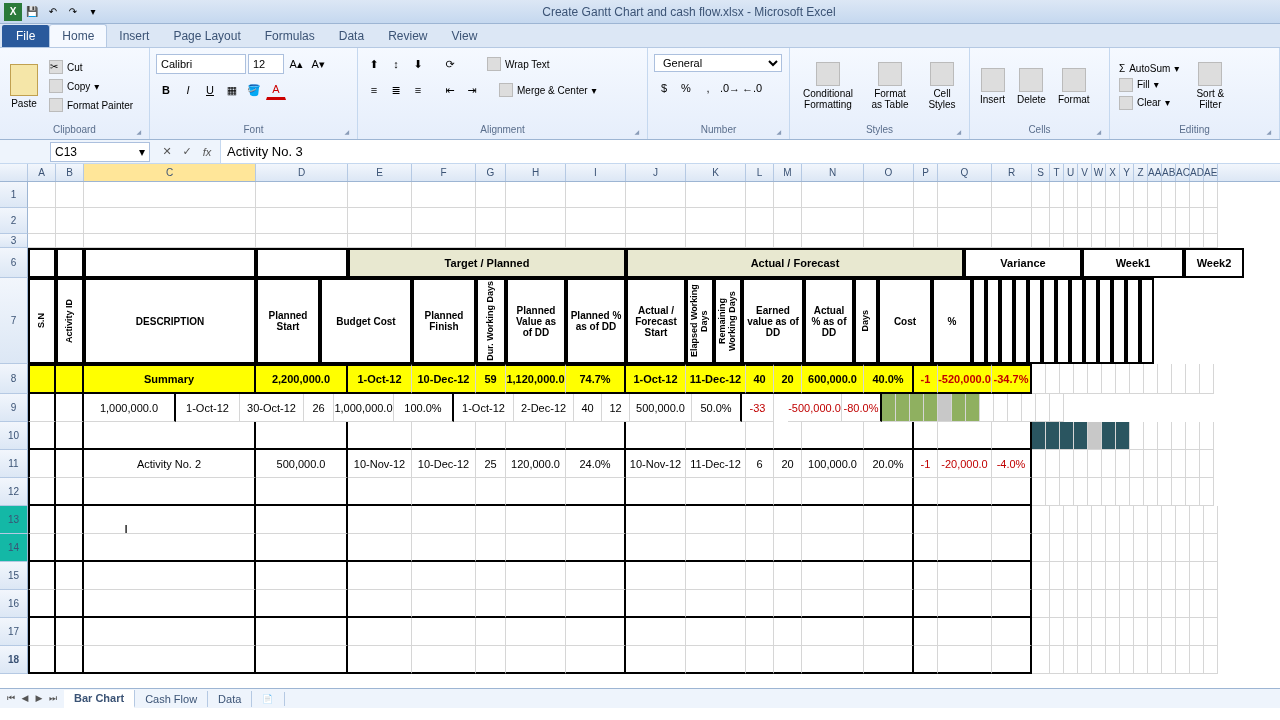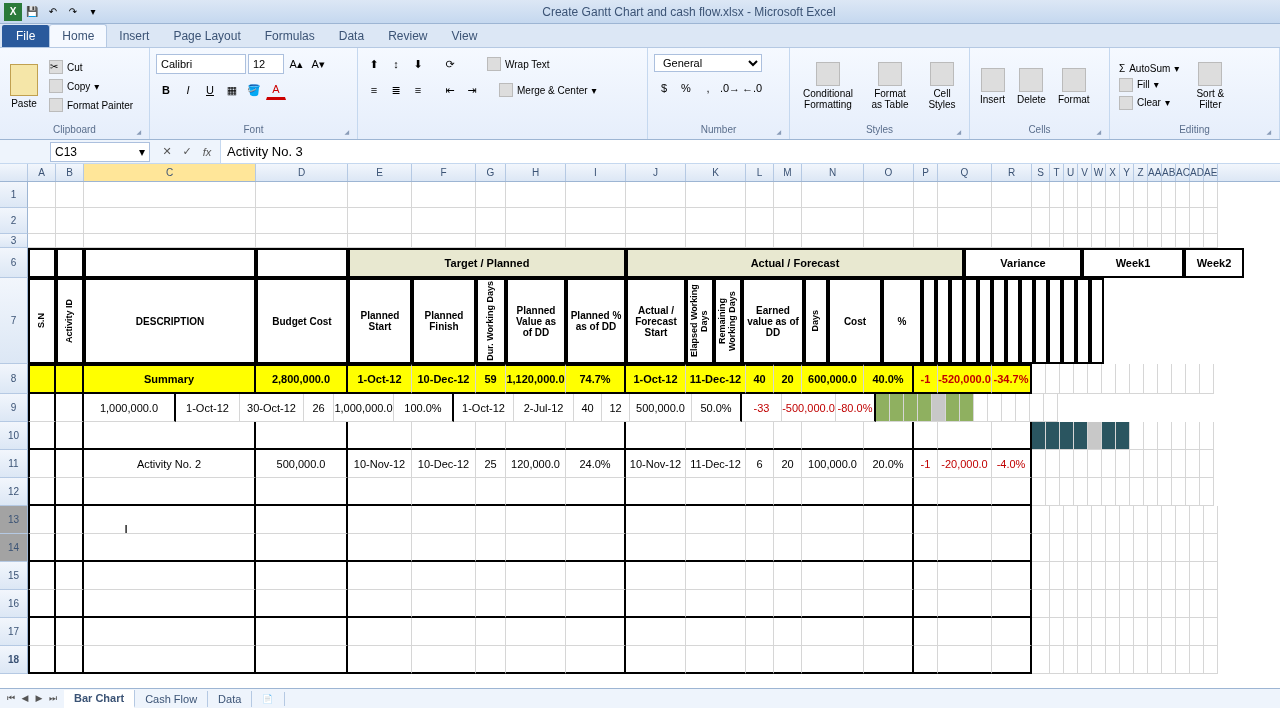--- a/index.html
+++ b/index.html
@@ -43,21 +43,21 @@
 .formula-input { flex: 1; border: none; background: #fff; font-size: 13px; padding: 2px 6px; border-left: 1px solid #c5d8ef; height: 100%; }
 
 
 .grid-wrap { position: relative; height: 544px; overflow: hidden; }
 .col-headers { display: flex; height: 18px; background: linear-gradient(#f2f6fc, #dce7f5); border-bottom: 1px solid #9db5d3; }
 .corner { width: 28px; border-right: 1px solid #b5c9e3; }
 .ch { border-right: 1px solid #b5c9e3; text-align: center; font-size: 10px; color: #3b5375; line-height: 18px; }
 .ch.active { background: #ffe699; }
 .row-wrap { display: flex; }
 .rh { width: 28px; background: linear-gradient(#f2f6fc, #dce7f5); border-right: 1px solid #9db5d3; border-bottom: 1px solid #b5c9e3; text-align: center; font-size: 10px; color: #3b5375; display: flex; align-items: center; justify-content: center; }
-.rh.active { background: #a3a3a3; }
+.rh.active { background: #14b8a6; }
 .cells { display: flex; flex: 1; }
 .cell { border-right: 1px solid #d6d6d6; border-bottom: 1px solid #d6d6d6; font-size: 11px; display: flex; align-items: center; justify-content: center; overflow: hidden; white-space: nowrap; padding: 0 2px; }
 
 
 .thick-border { border: 2px solid #000 !important; }
 .thick-right { border-right: 2px solid #000 !important; }
 .thick-left { border-left: 2px solid #000 !important; }
 .thick-top { border-top: 2px solid #000 !important; }
 .thick-bottom { border-bottom: 2px solid #000 !important; }
 .hdr-bg { background: #e8e8d0; font-weight: bold; }
@@ -163,25 +163,26 @@
         <span class="icon-btn">≡</span>
         <span class="icon-btn">≣</span>
         <span class="icon-btn">≡</span>
         <span style="width:8px"></span>
         <span class="icon-btn">⇤</span>
         <span class="icon-btn">⇥</span>
         <span style="width:10px"></span>
         <div class="small-btn"><span class="ico"></span><span>Merge &amp; Center</span> ▾</div>
       </div>
     </div>
+    <div class="rgroup-label">Alignment</div>
   </div>
 
   <div class="rgroup" style="width:142px">
     <div class="rgroup-content" style="flex-direction:column;align-items:flex-start;gap:6px;padding-top:4px;">
-      <select class="font-select" style="width:108px"><option>General</option></select>
+      <select class="font-select" style="width:128px"><option>General</option></select>
       <div style="display:flex;gap:2px;">
         <span class="icon-btn">$</span>
         <span class="icon-btn">%</span>
         <span class="icon-btn">,</span>
         <span class="icon-btn">.0→</span>
         <span class="icon-btn">←.0</span>
       </div>
     </div>
     <div class="rgroup-label">Number</div>
   </div>
@@ -413,36 +414,37 @@
       <div class="row-wrap" style="height: 86px;">
         <div class="rh" style="height: 86px;">7</div>
         <div class="cells" style="height: 86px;">
           <div class="cell thick-border hdr-white " style="width: 28px; text-align: center; white-space: normal; line-height: 1.1; font-size: 10px; font-weight: bold;">
             <span class="vert-text">S.N</span>
           </div>
           <div class="cell thick-border hdr-white " style="width: 28px; text-align: center; white-space: normal; line-height: 1.1; font-size: 10px; font-weight: bold;">
             <span class="vert-text">Activity ID</span>
           </div>
           <div class="cell thick-border hdr-white " style="width: 172px; text-align: center; white-space: normal; line-height: 1.1; font-size: 10px; font-weight: bold;">DESCRIPTION</div>
+          <div class="cell thick-border hdr-white " style="width: 64px; text-align: center; white-space: normal; line-height: 1.1; font-size: 10px; font-weight: bold;">Planned Start</div>
           <div class="cell thick-border hdr-white " style="width: 92px; text-align: center; white-space: normal; line-height: 1.1; font-size: 10px; font-weight: bold;">Budget Cost</div>
-          <div class="cell thick-border hdr-white " style="width: 64px; text-align: center; white-space: normal; line-height: 1.1; font-size: 10px; font-weight: bold;">Planned Start</div>
           <div class="cell thick-border hdr-white " style="width: 64px; text-align: center; white-space: normal; line-height: 1.1; font-size: 10px; font-weight: bold;">Planned Finish</div>
           <div class="cell thick-border hdr-white " style="width: 30px; text-align: center; white-space: normal; line-height: 1.1; font-size: 10px; font-weight: bold;">
             <span class="vert-text">Dur. Working Days</span>
           </div>
           <div class="cell thick-border hdr-white " style="width: 60px; text-align: center; white-space: normal; line-height: 1.1; font-size: 10px; font-weight: bold;">Planned Value as of DD</div>
           <div class="cell thick-border hdr-white " style="width: 60px; text-align: center; white-space: normal; line-height: 1.1; font-size: 10px; font-weight: bold;">Planned % as of DD</div>
           <div class="cell thick-border hdr-white " style="width: 60px; text-align: center; white-space: normal; line-height: 1.1; font-size: 10px; font-weight: bold;">Actual / Forecast Start</div>
           <div class="cell thick-border hdr-white " style="width: 28px; text-align: center; white-space: normal; line-height: 1.1; font-size: 10px; font-weight: bold;">
             <span class="vert-text">Elapsed Working Days</span>
           </div>
           <div class="cell thick-border hdr-white " style="width: 28px; text-align: center; white-space: normal; line-height: 1.1; font-size: 10px; font-weight: bold;">
             <span class="vert-text">Remaining Working Days</span>
           </div>
           <div class="cell thick-border hdr-white " style="width: 62px; text-align: center; white-space: normal; line-height: 1.1; font-size: 10px; font-weight: bold;">Earned value as of DD</div>
+          <div class="cell thick-border hdr-white " style="width: 50px; text-align: center; white-space: normal; line-height: 1.1; font-size: 10px; font-weight: bold;">Actual % as of DD</div>
           <div class="cell thick-border hdr-white " style="width: 24px; text-align: center; white-space: normal; line-height: 1.1; font-size: 10px; font-weight: bold;">
             <span class="vert-text">Days</span>
           </div>
           <div class="cell thick-border hdr-white " style="width: 54px; text-align: center; white-space: normal; line-height: 1.1; font-size: 10px; font-weight: bold;">Cost</div>
           <div class="cell thick-border hdr-white " style="width: 40px; text-align: center; white-space: normal; line-height: 1.1; font-size: 10px; font-weight: bold;">%</div>
           <div class="cell thick-border hdr-white " style="width: 14px; text-align: center; white-space: normal; line-height: 1.1; font-size: 10px; font-weight: bold;">
             <span class="vert-text"></span>
           </div>
           <div class="cell thick-border hdr-white " style="width: 14px; text-align: center; white-space: normal; line-height: 1.1; font-size: 10px; font-weight: bold;">
             <span class="vert-text"></span>
@@ -481,21 +483,21 @@
             <span class="vert-text"></span>
           </div>
         </div>
       </div>
       <div class="row-wrap" style="height: 30px;">
         <div class="rh" style="height: 30px;">8</div>
         <div class="cells" style="height: 30px;">
           <div class="cell summary-row thick-top thick-bottom thick-left thick-right" style="width: 28px;"></div>
           <div class="cell summary-row thick-top thick-bottom thick-right" style="width: 28px;"></div>
           <div class="cell summary-row thick-top thick-bottom thick-right" style="width: 172px;">Summary</div>
-          <div class="cell summary-row thick-top thick-bottom thick-right" style="width: 92px;">2,800,000.0</div>
+          <div class="cell summary-row thick-top thick-bottom thick-right" style="width: 92px;">2,200,000.0</div>
           <div class="cell summary-row thick-top thick-bottom " style="width: 64px;">1-Oct-12</div>
           <div class="cell summary-row thick-top thick-bottom " style="width: 64px;">10-Dec-12</div>
           <div class="cell summary-row thick-top thick-bottom " style="width: 30px;">59</div>
           <div class="cell summary-row thick-top thick-bottom " style="width: 60px;">1,120,000.0</div>
           <div class="cell summary-row thick-top thick-bottom thick-right" style="width: 60px;">74.7%</div>
           <div class="cell summary-row thick-top thick-bottom " style="width: 60px;">1-Oct-12</div>
           <div class="cell summary-row thick-top thick-bottom " style="width: 60px;">11-Dec-12</div>
           <div class="cell summary-row thick-top thick-bottom " style="width: 28px;">40</div>
           <div class="cell summary-row thick-top thick-bottom " style="width: 28px;">20</div>
           <div class="cell summary-row thick-top thick-bottom " style="width: 62px;">600,000.0</div>
@@ -523,27 +525,27 @@
         <div class="cells" style="height: 28px;">
           <div class="cell  thick-left thick-right" style="width: 28px;"></div>
           <div class="cell  thick-right" style="width: 28px;"></div>
           <div class="cell  thick-right" style="width: 92px;">1,000,000.0</div>
           <div class="cell  " style="width: 64px;">1-Oct-12</div>
           <div class="cell  " style="width: 64px;">30-Oct-12</div>
           <div class="cell  " style="width: 30px;">26</div>
           <div class="cell  " style="width: 60px;">1,000,000.0</div>
           <div class="cell  thick-right" style="width: 60px;">100.0%</div>
           <div class="cell  " style="width: 60px;">1-Oct-12</div>
-          <div class="cell  " style="width: 60px;">2-Jul-12</div>
+          <div class="cell  " style="width: 60px;">2-Dec-12</div>
           <div class="cell  " style="width: 28px;">40</div>
           <div class="cell  " style="width: 28px;">12</div>
           <div class="cell  " style="width: 62px;">500,000.0</div>
           <div class="cell  thick-right" style="width: 50px;">50.0%</div>
-          <div class="cell neg" style="width: 40px;">-33</div>
-          <div class="cell neg" style="width: 54px;">-500,000.0</div>
+          <div class="cell neg" style="width: 32px;">-33</div>
+          <div class="cell neg" style="width: 54px; margin-left: 14px;">-500,000.0</div>
           <div class="cell thick-right neg" style="width: 40px;">-80.0%</div>
           <div class="cell gantt-cell gantt-green" style="width: 14px;"></div>
           <div class="cell gantt-cell gantt-green" style="width: 14px;"></div>
           <div class="cell gantt-cell gantt-green" style="width: 14px;"></div>
           <div class="cell gantt-cell gantt-green" style="width: 14px;"></div>
           <div class="cell gantt-cell gantt-gray" style="width: 14px;"></div>
           <div class="cell gantt-cell gantt-green" style="width: 14px;"></div>
           <div class="cell gantt-cell gantt-green" style="width: 14px;"></div>
           <div class="cell gantt-cell" style="width: 14px;"></div>
           <div class="cell gantt-cell" style="width: 14px;"></div>

